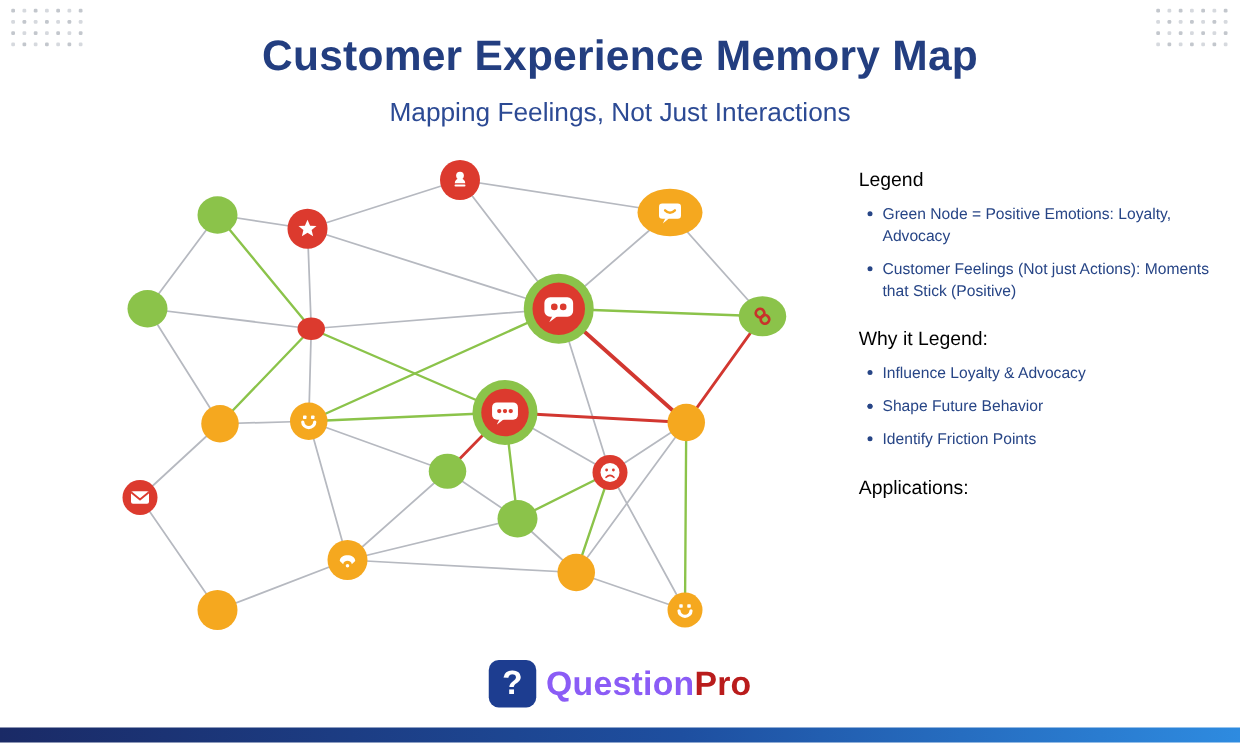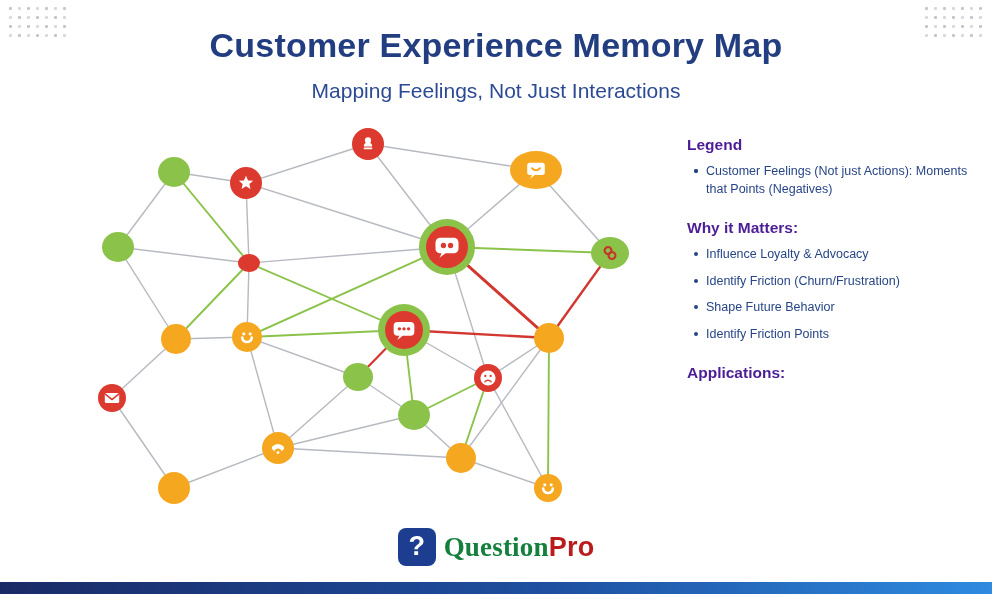--- a/index.html
+++ b/index.html
@@ -26,40 +26,40 @@
   .subtitle {
     margin-top: 14px; font-size: 21px; color: #2c4a94;
   }
 
   
   #map-svg { position: absolute; left: 0; top: 0; width: 992px; height: 594px; }
 
   
   .panel { position: absolute; left: 687px; top: 136px; width: 290px; }
   .panel-section { margin-bottom: 21px; }
-  .panel-heading { font-size: 15.5px; font-weight: bold; color: #4c1d95; margin-bottom: 9px; }
+  .panel-heading { font-size: 15.5px; font-weight: normal; color: #000000; margin-bottom: 9px; }
   .panel-list { list-style: none; }
   .panel-item {
     position: relative; padding-left: 19px; margin-bottom: 9px;
     font-size: 12.5px; line-height: 1.4; color: #274586;
   }
   .panel-item .bullet {
     position: absolute; left: 7px; top: 6px; width: 4px; height: 4px;
     border-radius: 50%; background: #274586;
   }
 
   
   .brand { position: absolute; left: 0; top: 528px; width: 100%; display: flex; align-items: center; justify-content: center; gap: 8px; }
   .brand-mark {
     width: 38px; height: 38px; border-radius: 8px; background: #1d3d90;
     display: flex; align-items: center; justify-content: center;
   }
   .brand-mark span { color: #ffffff; font-size: 27px; font-weight: bold; transform: translateY(-1px); }
   .brand-text { font-size: 27px; font-weight: 600; letter-spacing: 0.2px; }
-  .brand-text .primary { color: #15803d; font-family: Liberation Serif, serif; }
+  .brand-text .primary { color: #8b5cf6; }
   .brand-text .secondary { color: #b91c1c; }
 
   
   .bottom-bar {
     position: absolute; left: 0; bottom: 0; width: 100%; height: 12px;
     background: linear-gradient(90deg, #1a2a66 0%, #1e4fa0 55%, #2e8be0 100%);
   }
 </style>
 </head>
 <body>
@@ -298,29 +298,29 @@
 
   <div class="header">
     <div class="title">Customer Experience Memory Map</div>
     <div class="subtitle">Mapping Feelings, Not Just Interactions</div>
   </div>
 
   <div class="panel">
       <div class="panel-section">
         <div class="panel-heading">Legend</div>
         <ul class="panel-list">
-          <li class="panel-item"><span class="bullet"></span></li>
-          <li class="panel-item"><span class="bullet"></span><span>Customer Feelings (Not just Actions): Moments that Points (Negatives)</span></li>
+          <li class="panel-item"><span class="bullet"></span><span>Green Node = Positive Emotions: Loyalty, Advocacy</span></li>
+          <li class="panel-item"><span class="bullet"></span><span>Customer Feelings (Not just Actions): Moments that Stick (Positive)</span></li>
         </ul>
       </div>
       <div class="panel-section">
-        <div class="panel-heading">Why it Matters:</div>
+        <div class="panel-heading">Why it Legend:</div>
         <ul class="panel-list">
           <li class="panel-item"><span class="bullet"></span><span>Influence Loyalty &amp; Advocacy</span></li>
-          <li class="panel-item"><span class="bullet"></span><span>Identify Friction (Churn/Frustration)</span></li>
+          <li class="panel-item"><span class="bullet"></span></li>
           <li class="panel-item"><span class="bullet"></span><span>Shape Future Behavior</span></li>
           <li class="panel-item"><span class="bullet"></span><span>Identify Friction Points</span></li>
         </ul>
       </div>
       <div class="panel-section">
         <div class="panel-heading">Applications:</div>
         <ul class="panel-list">
         </ul>
       </div>
     </div>

